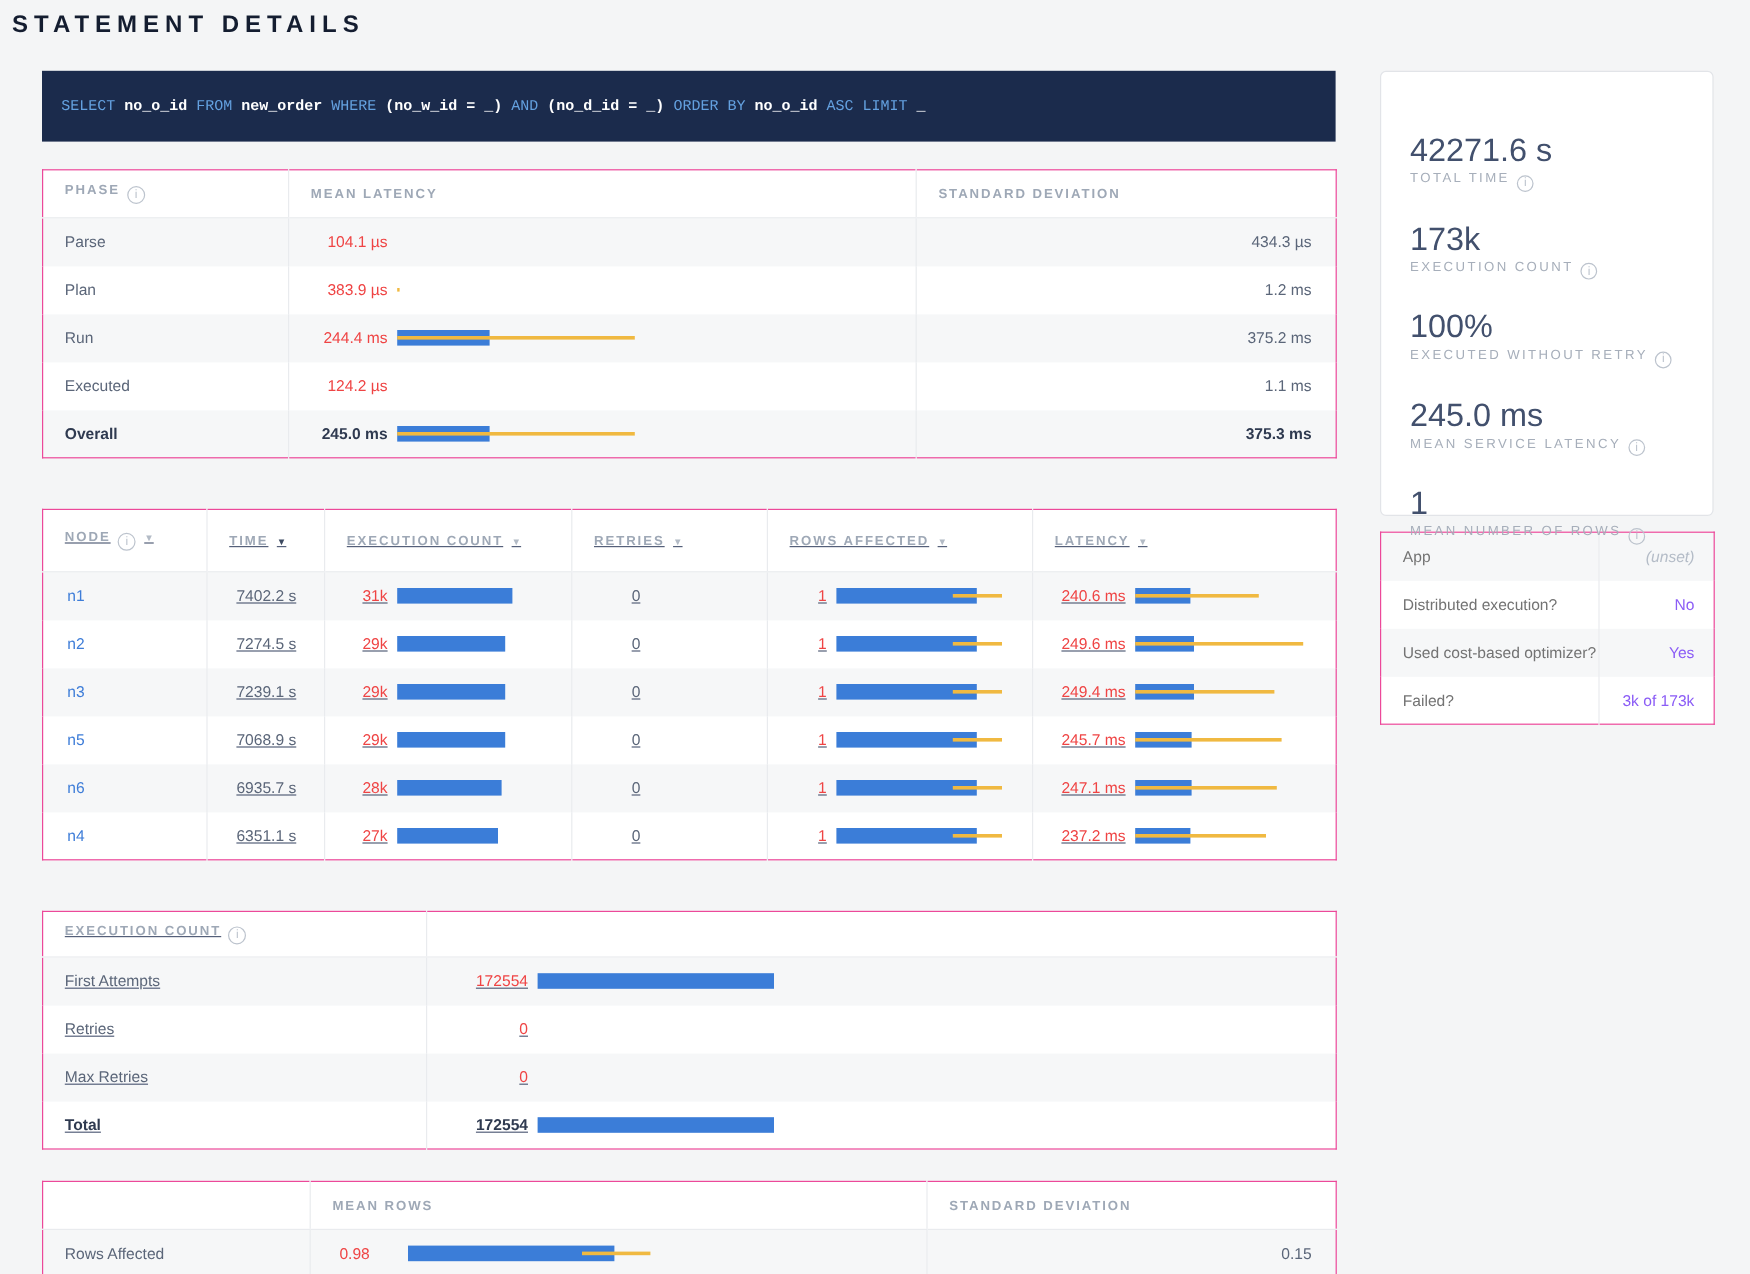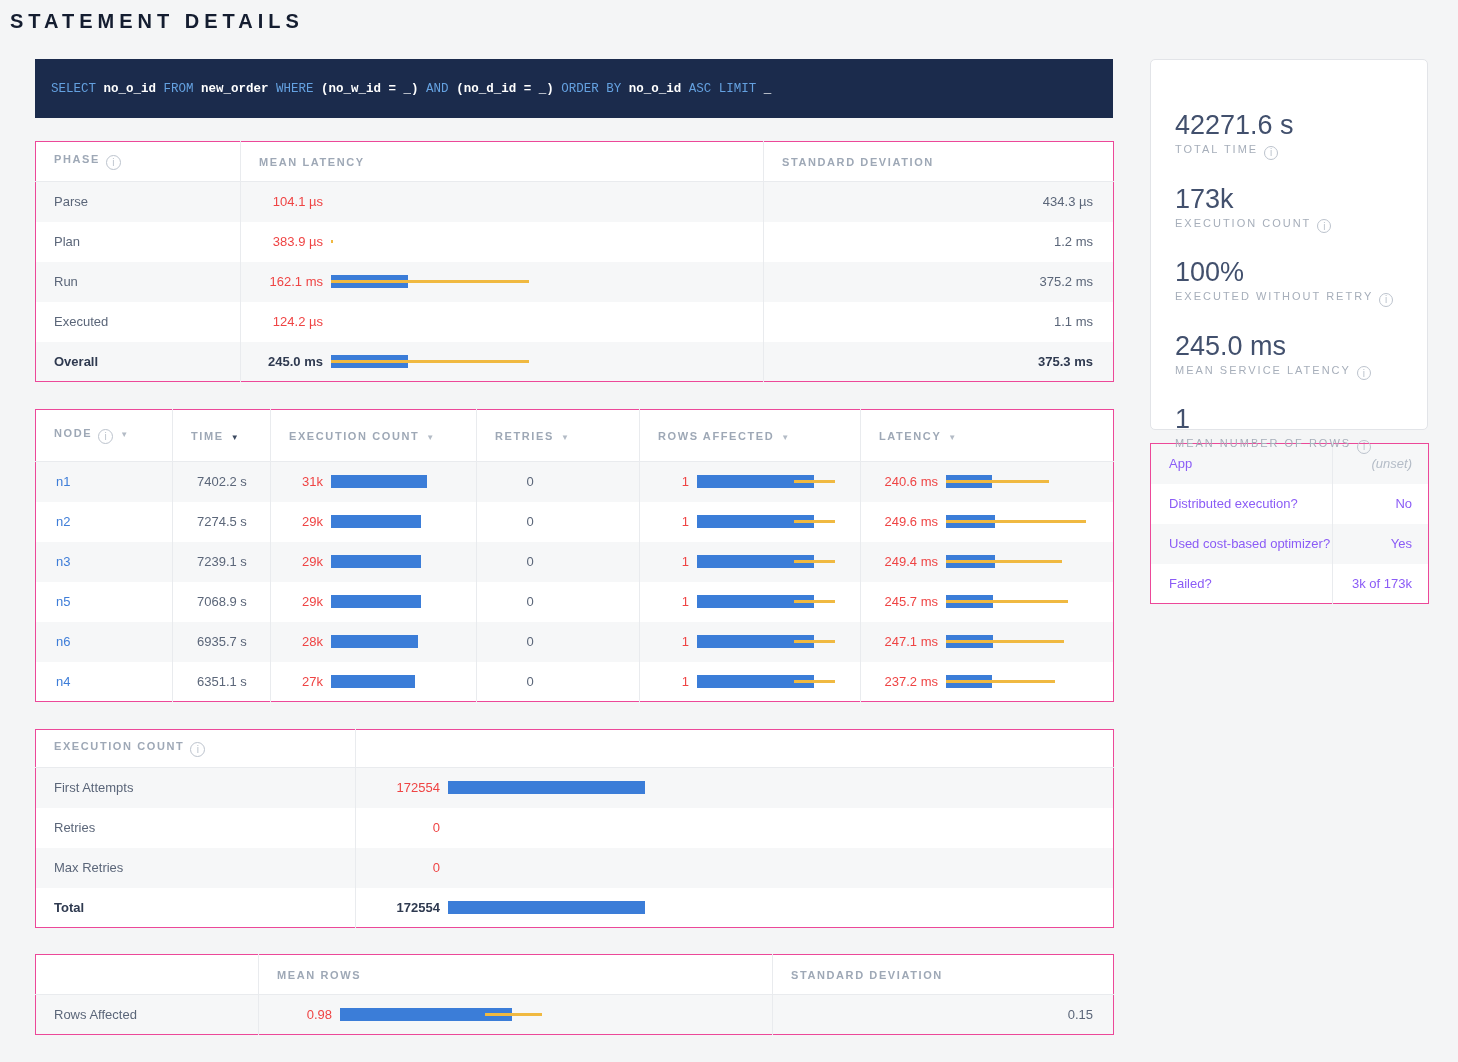--- a/index.html
+++ b/index.html
@@ -69,23 +69,23 @@
   .lat-num { width:85px; } .lat-bar { width:147px; }
 
   
   .exec-table th { height:38px; }
   .exec-table col.c1 { width:320px; } .exec-table col.c2 { width:758px; }
   .ec-num { width:92px; } .ec-bar { width:200px; }
 
   
   .ra-table th { height:40px; }
   .ra-table col.c1{width:223px;} .ra-table col.c2{width:514px;} .ra-table col.c3{width:341px;}
-  .ra-num { width:81px; } .ra-bar { width:210px; }
-
-  .mt27 { margin-top:27px; } .mt26 { margin-top:26px; }
+  .ra-num { width:81px;text-align:center; } .ra-bar { width:210px; }
+
+  .mt27 { margin-top:42px;text-decoration:underline; } .mt26 { margin-top:26px; }
 
   
   .info {
     display:inline-flex; align-items:center; justify-content:center;
     width:15px; height:15px; border:1px solid #bcc3cd; border-radius:50%;
     color:#bcc3cd; font-size:10px; font-weight:400; letter-spacing:0;
     margin-left:6px; vertical-align:-3px; text-transform:none; font-style:normal;
   }
   .info::after { content:"i"; }
   .sort { font-size:8px; color:#b3bbc6; margin-left:7px; letter-spacing:0; }
@@ -101,21 +101,21 @@
   .stat { margin-bottom:21px;margin-top:24px; }
   .stat-value { font-size:27px; color:#42506d; line-height:30px; }
   .stat-label {
     font-size:11px; letter-spacing:2px; text-transform:uppercase;
     color:#a6aeba; margin-top:3px;
   }
   .stat-label .info { width:14px; height:14px; vertical-align:-3px; }
   .app-table { margin-top:13px; border-radius:3px; }
   .app-table col.c1 { width:182px; } .app-table col.c2 { width:96px; }
   .app-table td { height:42px; padding-top:10px; padding-bottom:10px; line-height:19px; }
-  .app-table td.rowlabel { color:#8b5cf6; }
+  .app-table td.rowlabel { color:#737373; }
   .app-table td.right { padding-right:16px; color:#8b5cf6; }
   .muted-italic { font-style:italic; color:#b4bcc7 !important; }
 </style>
 </head>
 <body>
 
 <div class="page-title">STATEMENT DETAILS</div>
 
 <div class="content">
   <div class="main">
@@ -154,21 +154,21 @@
                   <div class="bwhisker" style="left: 0%; width: 1.2%;"></div>
                 </div>
               </div>
             </td>
         <td class="right">1.2 ms</td>
       </tr>
       <tr class="stripe">
         <td class="rowlabel">Run</td>
         <td>
               <div class="barcell">
-                <span class="num phase-num">162.1 ms</span>
+                <span class="num phase-num">244.4 ms</span>
                 <div class="barwrap phase-bar">
                   <div class="bfill" style="width: 38.5%;"></div>
                   <div class="bwhisker" style="left: 0%; width: 99%;"></div>
                 </div>
               </div>
             </td>
         <td class="right">375.2 ms</td>
       </tr>
       <tr>
         <td class="rowlabel">Executed</td>

